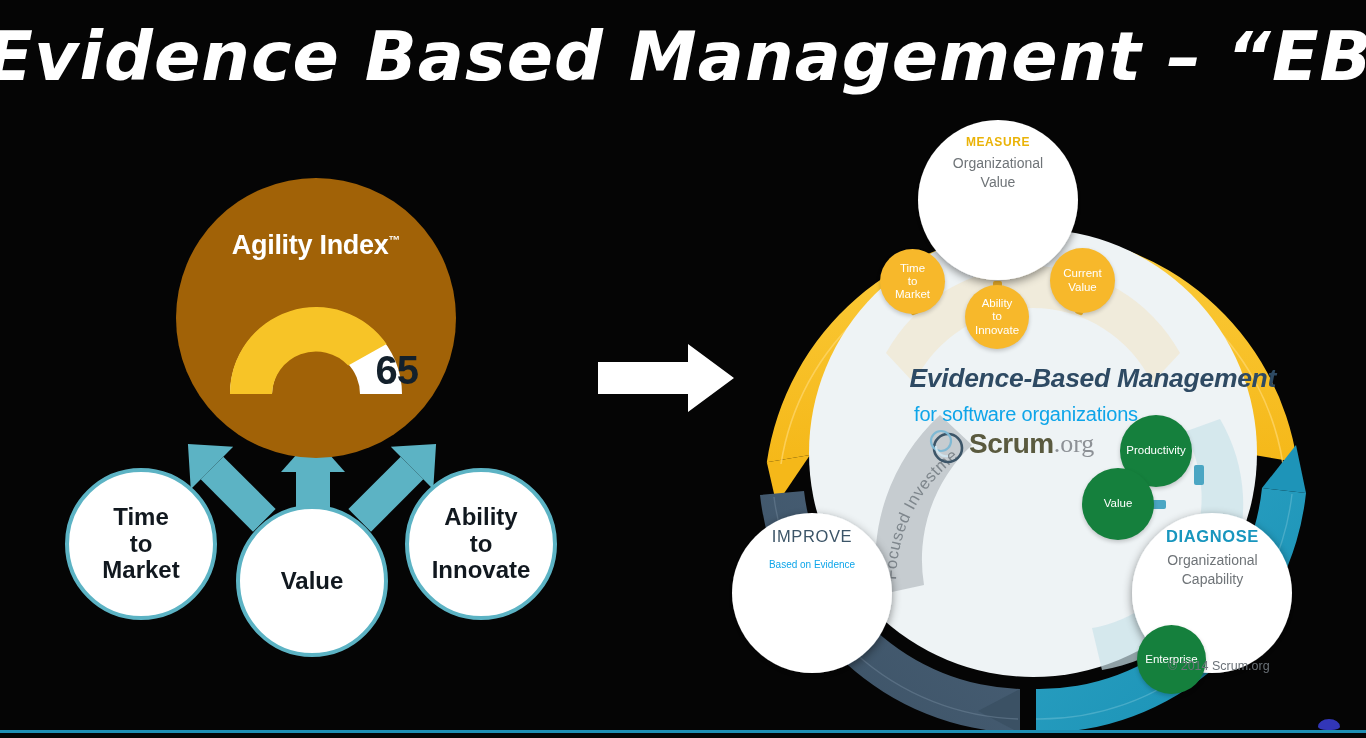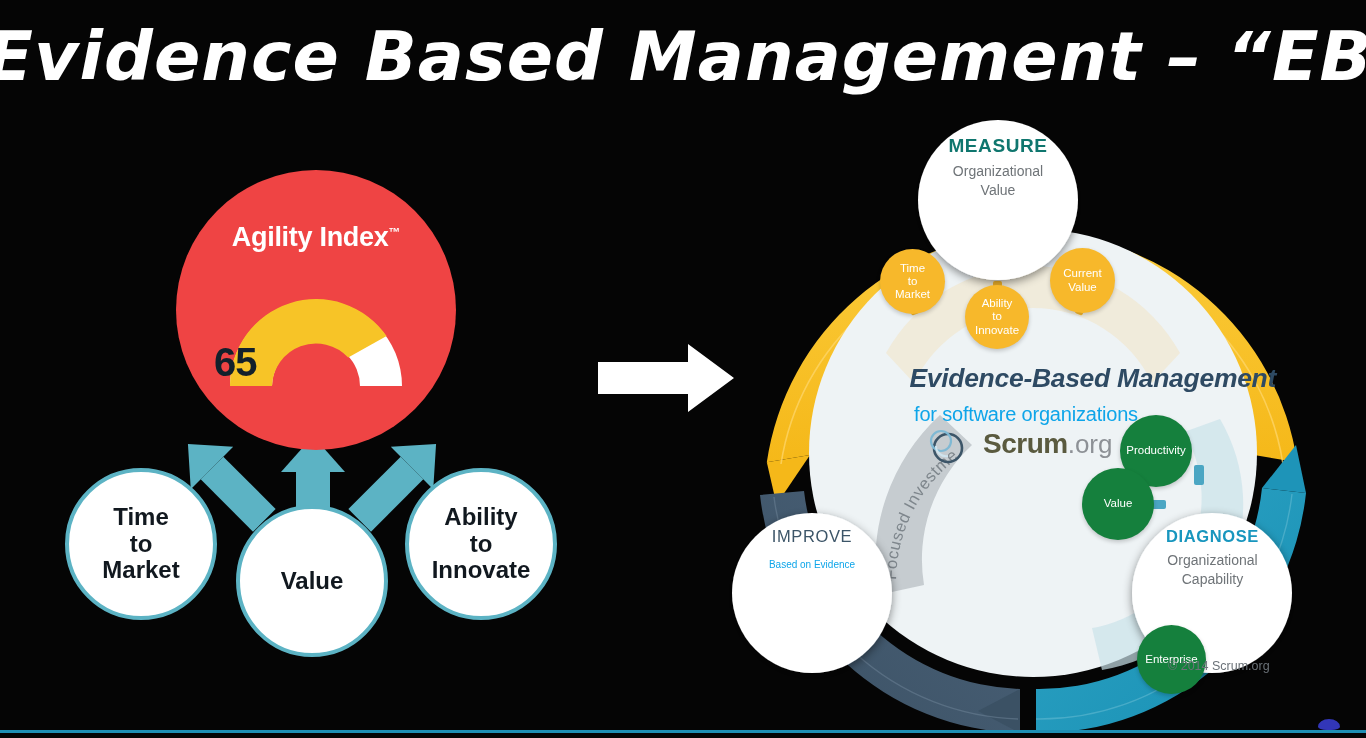--- a/index.html
+++ b/index.html
@@ -18,32 +18,32 @@
     font-style:italic;font-weight:700;
     font-size:67px;letter-spacing:1px;color:#ffffff;
     white-space:nowrap;
     transform:scaleX(1.02);
   }
 
   
   #left-diagram{position:absolute;left:40px;top:150px;width:560px;height:530px;}
 
   .big-teal{
-    position:absolute;left:136px;top:20px;width:280px;height:280px;
-    border-radius:50%;background:#ef4444;
+    position:absolute;left:136px;top:28px;width:280px;height:280px;
+    border-radius:50%;background:#a16207;
   }
   .big-teal-label{
     position:absolute;left:0;top:52px;width:280px;text-align:center;
     color:#fff;font-weight:700;font-size:27px;letter-spacing:-0.3px;
   }
   .tm-sup{font-size:12px;vertical-align:super;font-weight:700;}
 
   .gauge-wrap{position:absolute;left:38px;top:112px;width:204px;height:108px;}
   .gauge-value{
-    position:absolute;left:0;top:58px;width:204px;text-align:left;
+    position:absolute;left:0;top:58px;width:204px;text-align:right;
     color:#13202b;font-weight:700;font-size:40px;letter-spacing:-1px;
   }
 
   .node{
     position:absolute;border-radius:50%;background:#ffffff;
     border:4px solid #5CB3C4;box-sizing:border-box;
     display:flex;align-items:center;justify-content:center;
     text-align:center;color:#11181f;font-weight:700;line-height:1.12;
   }
   #node-ttm{left:25px;top:318px;width:152px;height:152px;font-size:24px;}
@@ -56,21 +56,21 @@
   #center-arrow{position:absolute;left:596px;top:342px;width:140px;height:72px;}
 
   
   #right-diagram{position:absolute;left:700px;top:95px;width:666px;height:643px;}
   #ebm-svg{position:absolute;left:0;top:0;width:666px;height:643px;}
 
   .ov-label{position:absolute;text-align:center;pointer-events:none;}
 
   
   #measure-bub{left:218px;top:40px;width:160px;}
-  #measure-bub .hd{color:#0f766e;font-weight:700;font-size:19px;letter-spacing:0.6px;}
+  #measure-bub .hd{color:#eab308;font-weight:700;font-size:12px;letter-spacing:0.6px;}
   #measure-bub .sb{color:#6f7478;font-size:14px;line-height:1.35;margin-top:5px;}
 
   
   #improve-bub{left:22px;top:432px;width:180px;}
   #improve-bub .hd{color:#3C5568;font-weight:400;font-size:16.5px;letter-spacing:0.6px;}
   #improve-bub .sb{color:#0ea5e9;font-size:10px;line-height:1.35;margin-top:12px;}
 
   
   #diagnose-bub{left:425px;top:432px;width:175px;}
   #diagnose-bub .hd{color:#1896BE;font-weight:700;font-size:16.5px;letter-spacing:0.6px;}
@@ -84,22 +84,22 @@
     text-align:right;
   }
   #ebm-sub{
     left:76px;top:308px;width:500px;
     font-size:20px;color:#0ea5e9;letter-spacing:-0.2px;
   }
   #scrum-logo{
     position:absolute;left:220px;top:327px;width:220px;height:44px;
     display:flex;align-items:center;
   }
-  #scrum-word{font-weight:700;font-size:28px;color:#5a5a3f;letter-spacing:-0.5px;margin-left:17px;}
-  #scrum-org{font-size:26px;color:#8d9196;font-weight:400;}
+  #scrum-word{font-weight:700;font-size:28px;color:#5a5a3f;letter-spacing:-0.5px;margin-left:3px;}
+  #scrum-org{font-size:26px;color:#8d9196;font-weight:400;font-family:Liberation Serif, serif;}
 
   #copyright{
     position:absolute;left:468px;top:564px;width:200px;text-align:left;
     font-size:12.5px;color:#6b7278;
   }
 
   
   .sat{
     position:absolute;border-radius:50%;
     display:flex;align-items:center;justify-content:center;

